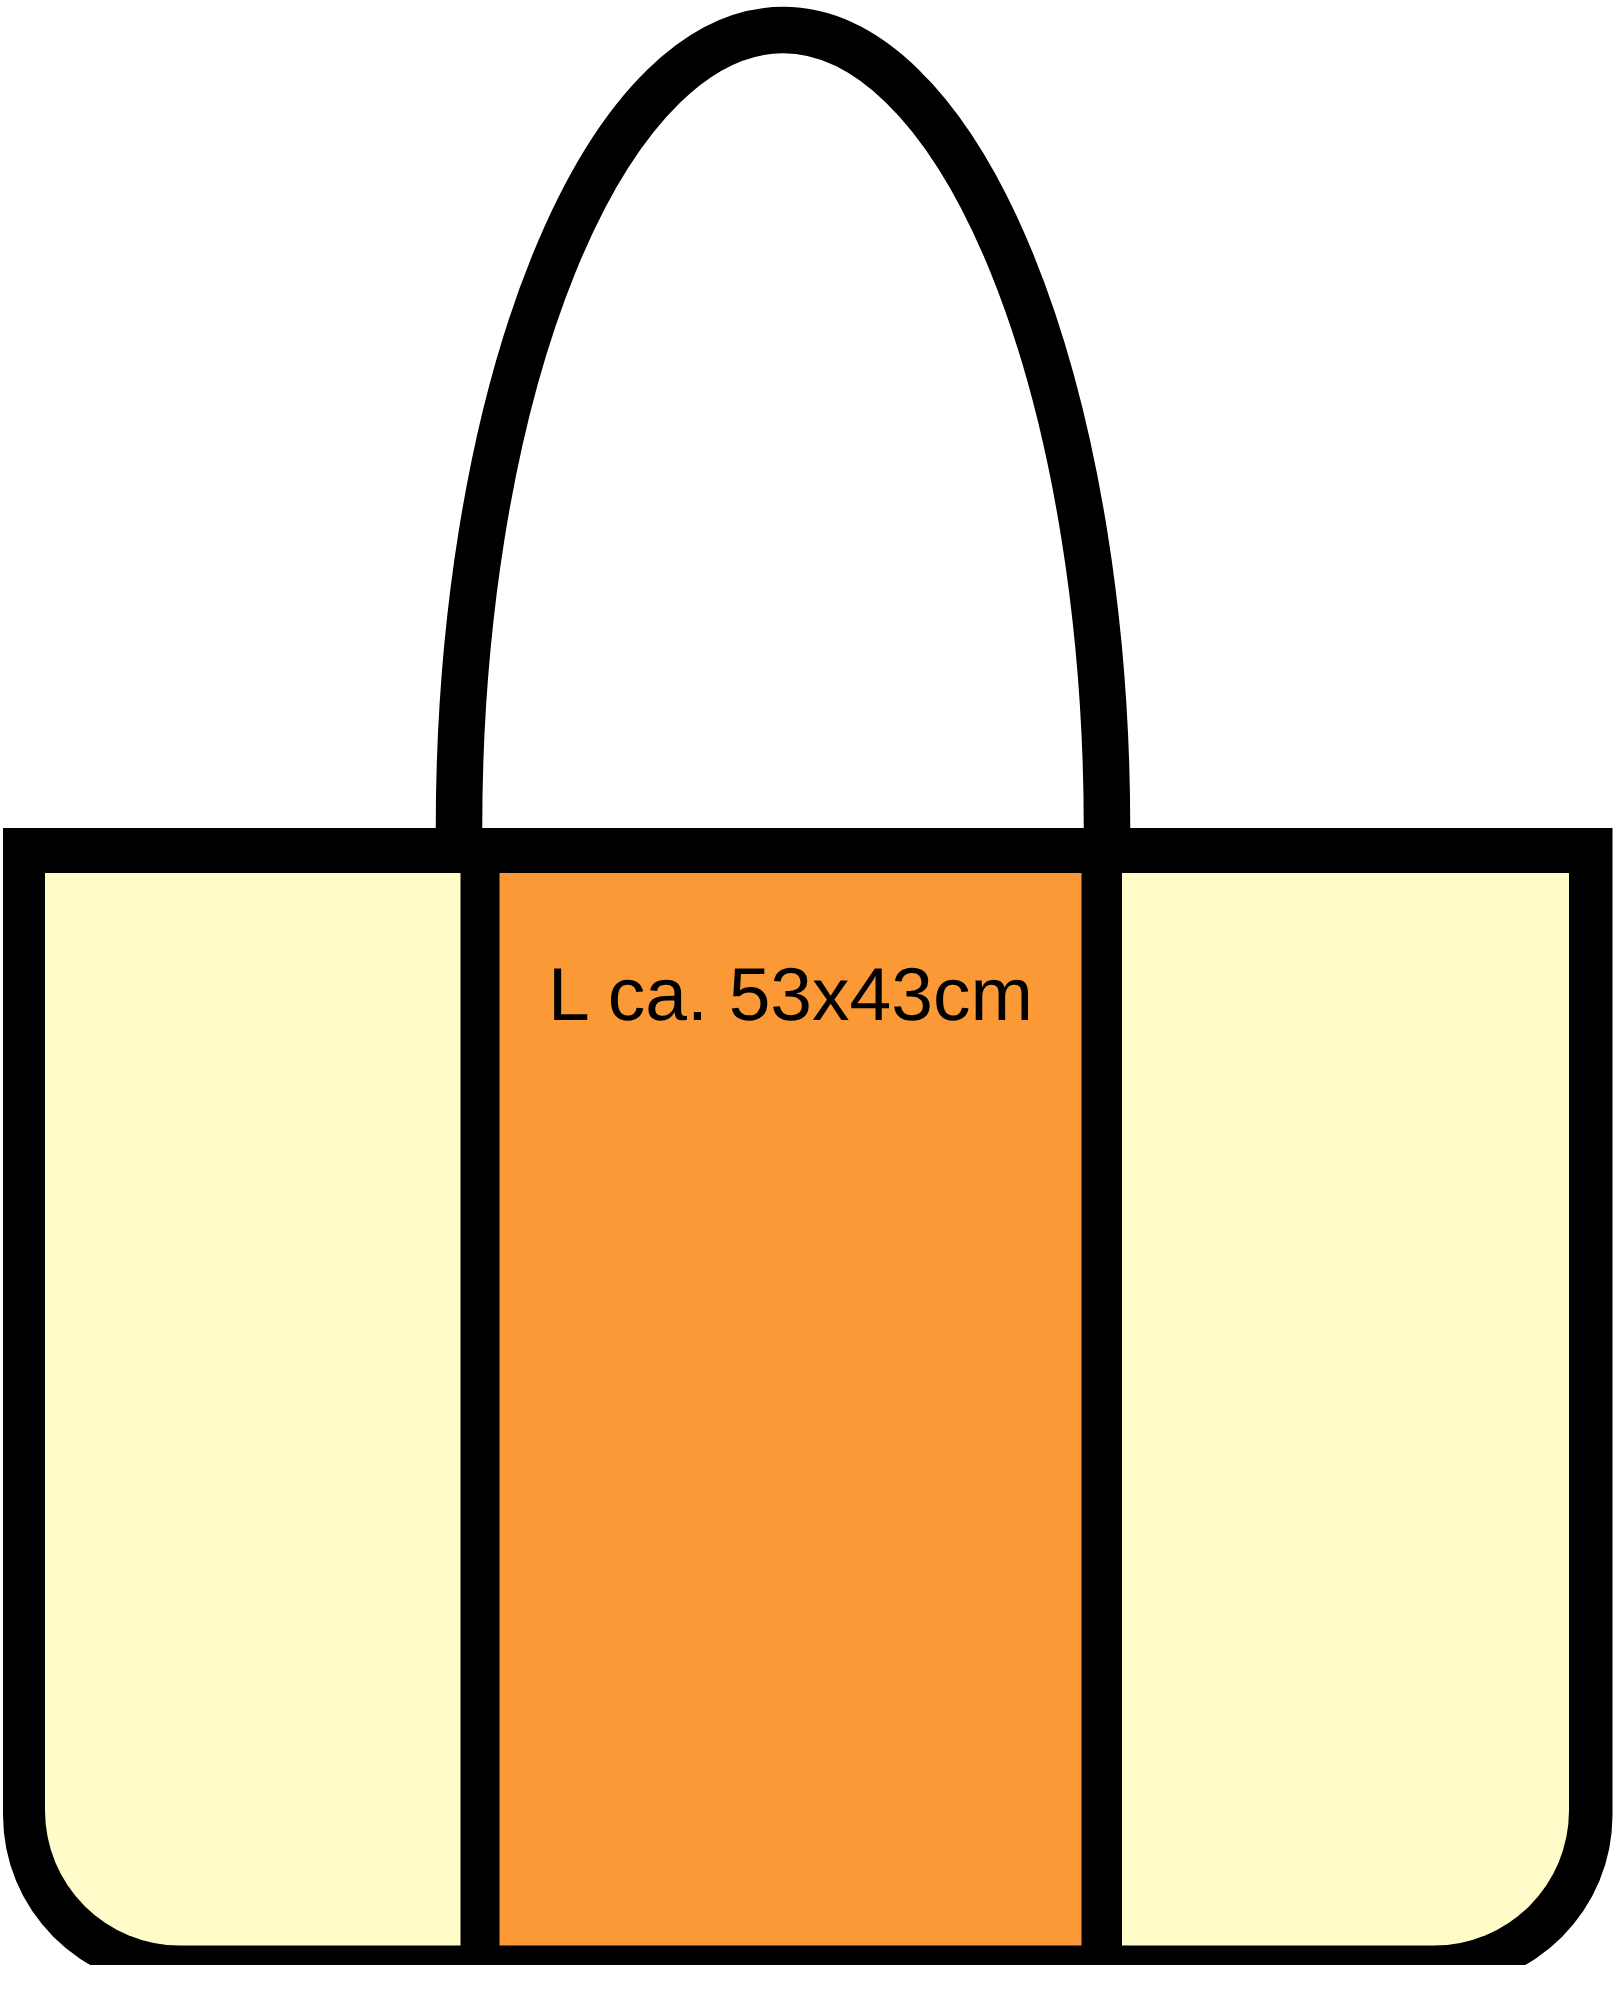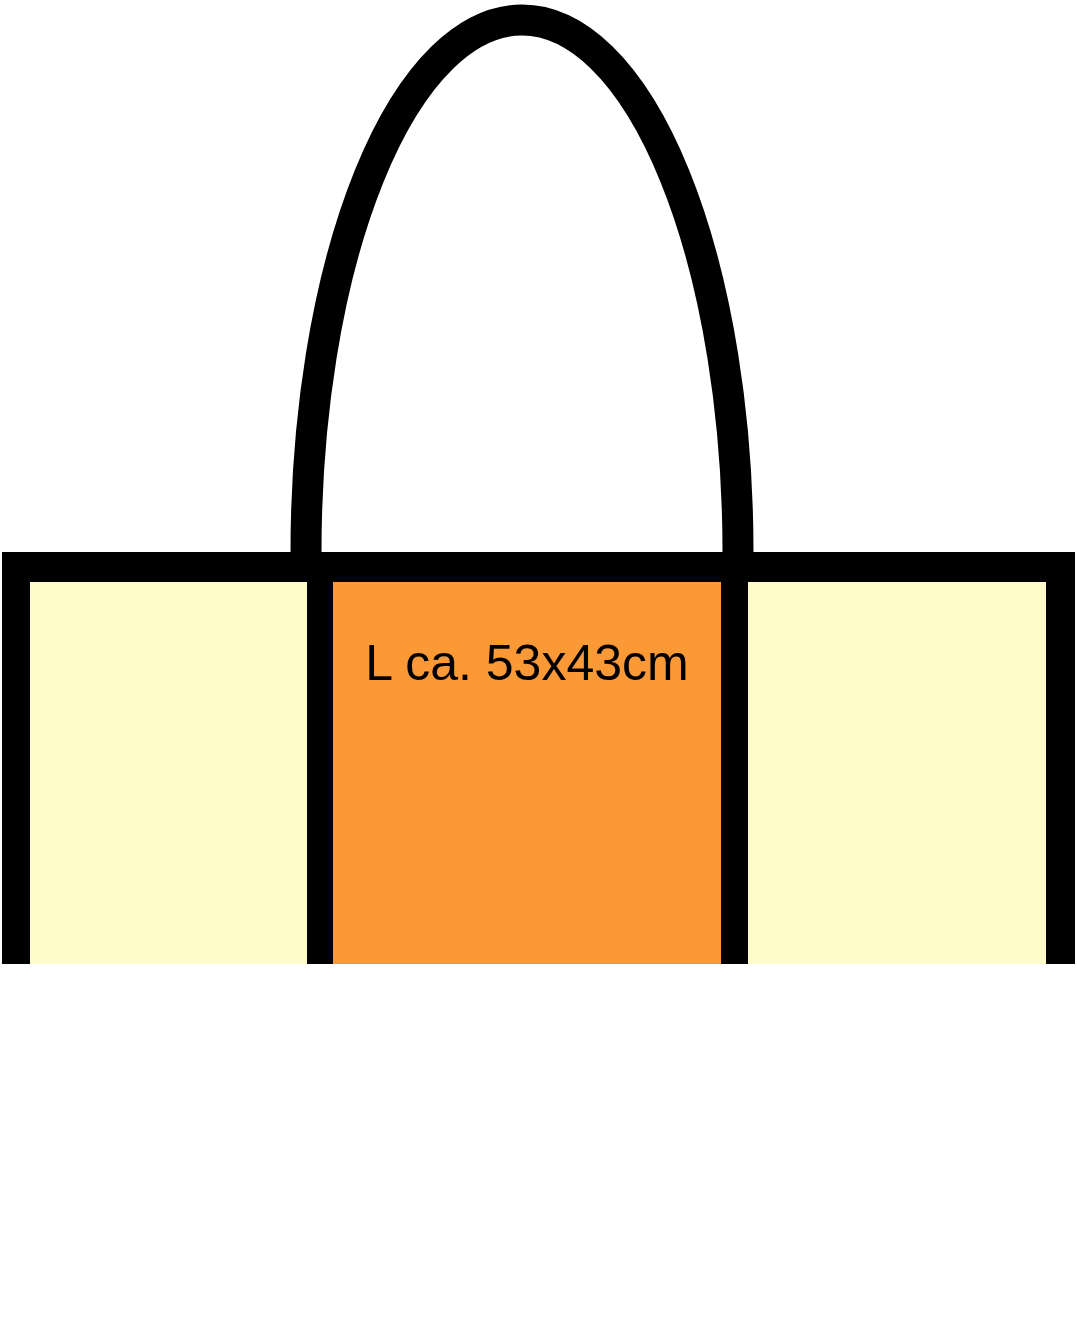--- a/index.html
+++ b/index.html
@@ -4,21 +4,21 @@
 <style>
   html, body {
     margin: 0;
     padding: 0;
     background: #FFFFFF;
     font-family: "Liberation Sans", sans-serif;
   }
   .stage {
     position: relative;
     width: 1077px;
-    height: 964px;
+    height: 1310px;
     background: #FFFFFF;
     overflow: hidden;
   }
   .stage svg {
     display: block;
     width: 1077px;
     height: 1328px;
   }
   .size-label-text {
     font-family: "Liberation Sans", sans-serif;

